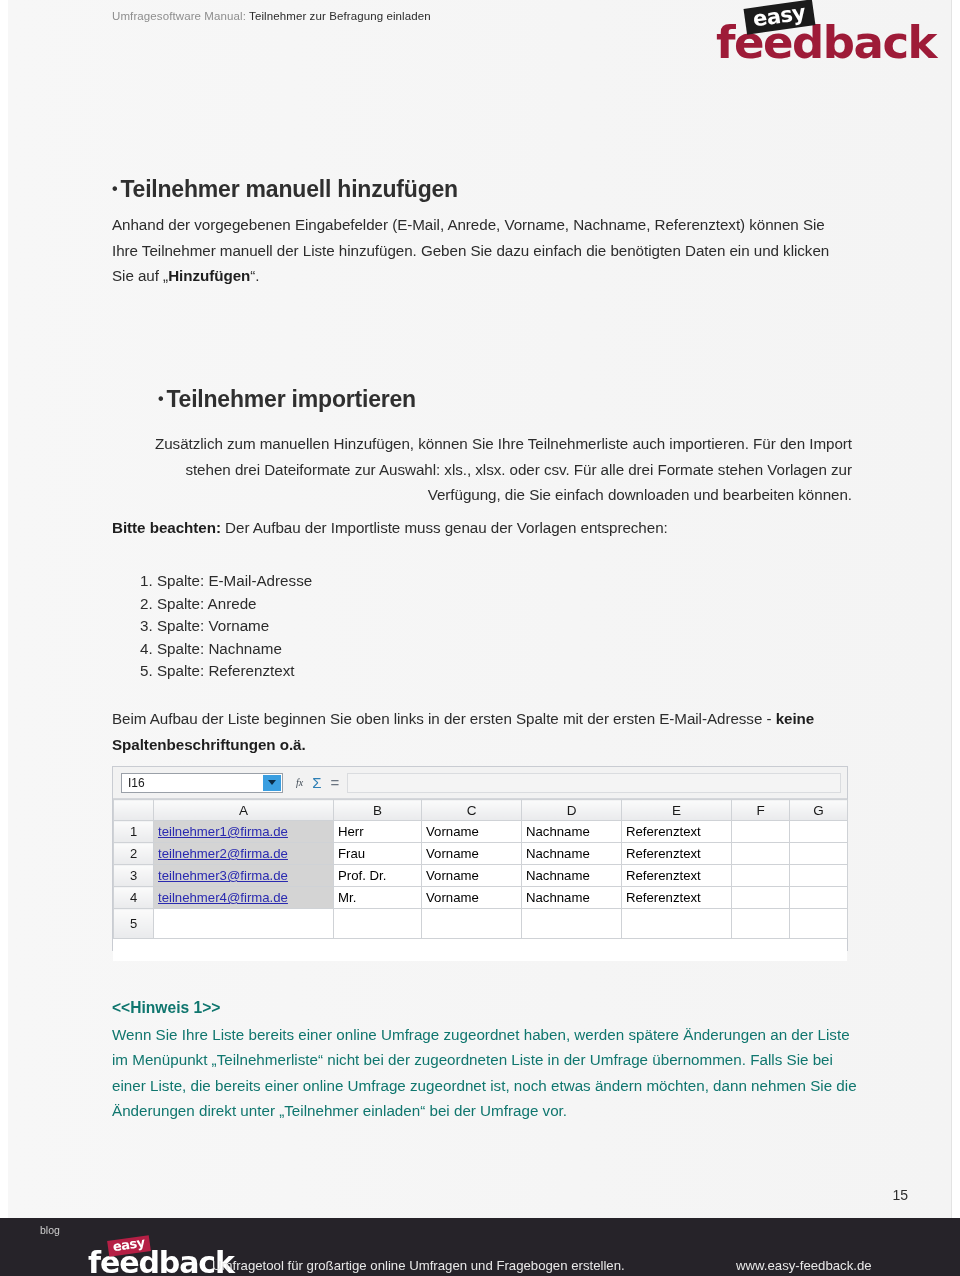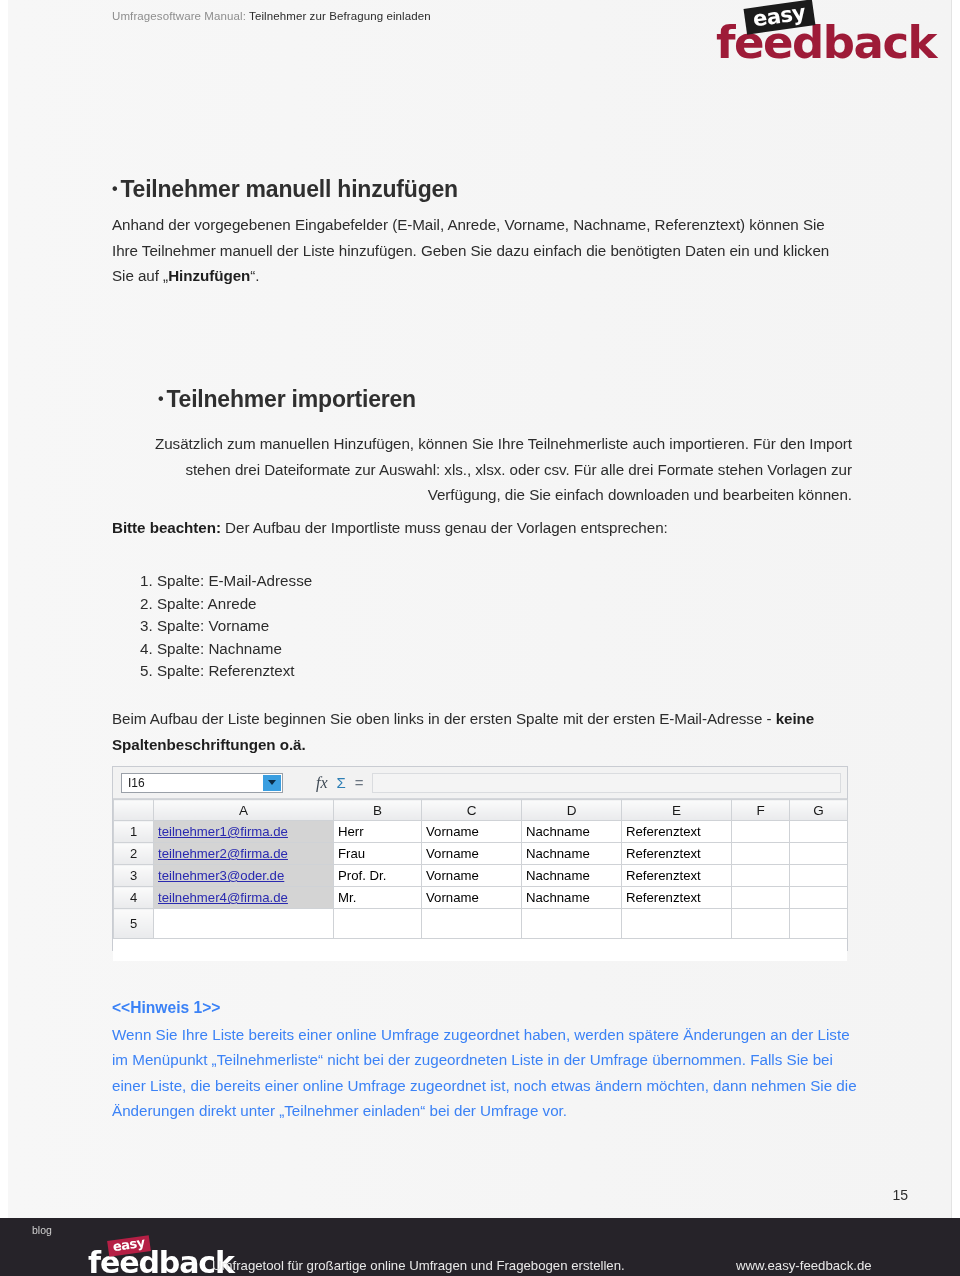--- a/index.html
+++ b/index.html
@@ -170,23 +170,22 @@
     display: flex;
     align-items: center;
     gap: 9px;
     margin-left: 13px;
     color: #4a5560;
     font-size: 14px;
   }
   .fb-icons .ic-fx {
     font-family: "Liberation Serif", serif;
     font-style: italic;
-    font-size: 16px;
+    font-size: 10px;
     color: #3f4a55;
-    margin-left: 20px;
   }
   .fb-icons .ic-sum { color: #2e7fb5; font-size: 15px; }
   .fb-icons .ic-eq  { color: #6a7480; font-size: 15px; }
   .fb-input {
     flex: 1;
     height: 20px;
     margin-left: 8px;
     margin-right: 6px;
     background: #f4f4f4;
     border: 1px solid #dadcdf;
@@ -238,21 +237,21 @@
     background: #ffffff;
     height: 22px;
   }
 
   
   .hinweis {
     position: absolute;
     left: 112px;
     top: 995px;
     width: 745px;
-    color: #3b82f6;
+    color: #0f766e;
     font-size: 15.2px;
     line-height: 25.5px;
   }
   .hinweis .hinweis-title {
     font-weight: bold;
     font-size: 15.6px;
     display: block;
     margin-bottom: 1px;
   }
   .hinweis b { font-weight: normal; }
@@ -270,21 +269,21 @@
   .footer {
     position: absolute;
     left: 0;
     top: 1218px;
     width: 960px;
     height: 58px;
     background: #262329;
   }
   .footer-blog {
     position: absolute;
-    left: 32px;
+    left: 40px;
     top: 6px;
     font-size: 10.5px;
     color: #cfcfcf;
   }
   .logo-footer {
     position: absolute;
     left: 88px;
     top: 20px;
     width: 120px;
     height: 38px;
@@ -423,21 +422,21 @@
             <td class="cell-email">teilnehmer2@firma.de</td>
             <td class="cell-plain">Frau</td>
             <td class="cell-plain">Vorname</td>
             <td class="cell-plain">Nachname</td>
             <td class="cell-plain">Referenztext</td>
             <td class="cell-plain"></td>
             <td class="cell-plain"></td>
           </tr>
           <tr>
             <td class="rowhdr">3</td>
-            <td class="cell-email">teilnehmer3@oder.de</td>
+            <td class="cell-email">teilnehmer3@firma.de</td>
             <td class="cell-plain">Prof. Dr.</td>
             <td class="cell-plain">Vorname</td>
             <td class="cell-plain">Nachname</td>
             <td class="cell-plain">Referenztext</td>
             <td class="cell-plain"></td>
             <td class="cell-plain"></td>
           </tr>
           <tr>
             <td class="rowhdr">4</td>
             <td class="cell-email">teilnehmer4@firma.de</td>

